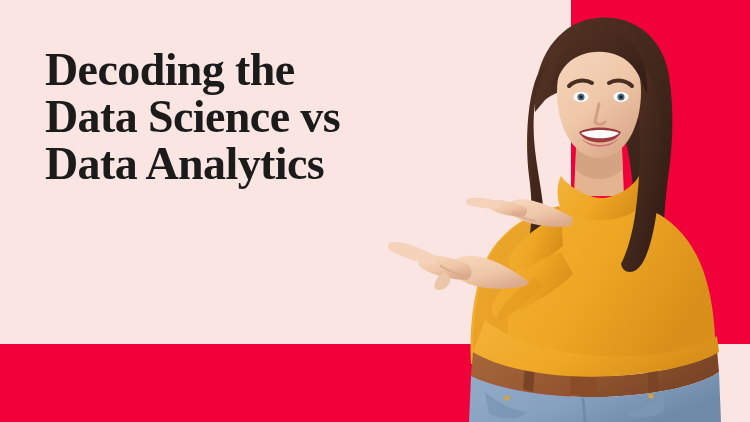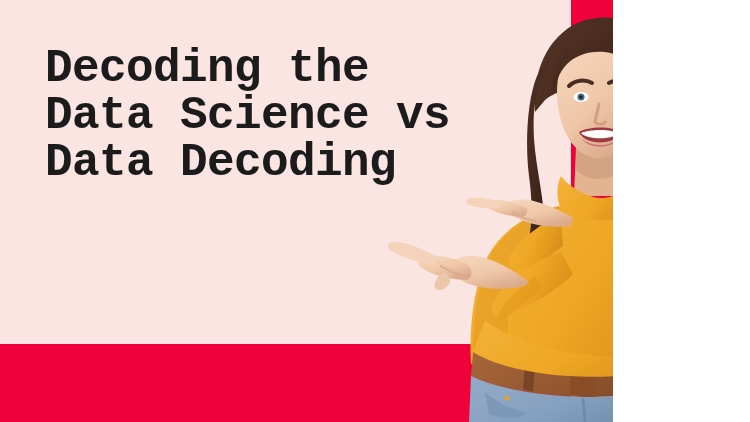--- a/index.html
+++ b/index.html
@@ -6,24 +6,24 @@
 
   html, body {
     width: 750px;
     height: 422px;
     overflow: hidden;
     background: #ffffff;
   }
 
   .banner {
     position: relative;
-    width: 613px;
+    width: 750px;
     height: 422px;
     overflow: hidden;
-    font-family: Liberation Mono, monospace;
+    font-family: Liberation Serif, serif;
   }
 
   
   .bg-quad {
     position: absolute;
   }
   .bg-top-left    { left: 0;     top: 0;     width: 571px; height: 344px; background: #fbe5e3; }
   .bg-top-right   { left: 571px; top: 0;     width: 179px; height: 344px; background: #f00139; }
   .bg-bottom-left { left: 0;     top: 344px; width: 571px; height: 78px;  background: #f00139; }
   .bg-bottom-right{ left: 571px; top: 344px; width: 179px; height: 78px;  background: #fbe5e3; }
@@ -63,21 +63,21 @@
 <div class="banner">
 
   <div class="bg-quad bg-top-left"></div>
   <div class="bg-quad bg-top-right"></div>
   <div class="bg-quad bg-bottom-left"></div>
   <div class="bg-quad bg-bottom-right"></div>
 
   <div class="headline">
     <span class="headline-line">Decoding the</span>
     <span class="headline-line">Data Science vs</span>
-    <span class="headline-line">Data Decoding</span>
+    <span class="headline-line">Data Analytics</span>
   </div>
 
   <div class="person">
     <svg viewBox="0 0 365 422" xmlns="http://www.w3.org/2000/svg">
       <defs>
         <linearGradient id="hairGrad" x1="0" y1="0" x2="1" y2="1">
           <stop offset="0%" stop-color="#533425"></stop>
           <stop offset="45%" stop-color="#46291d"></stop>
           <stop offset="100%" stop-color="#2f1b14"></stop>
         </linearGradient>

